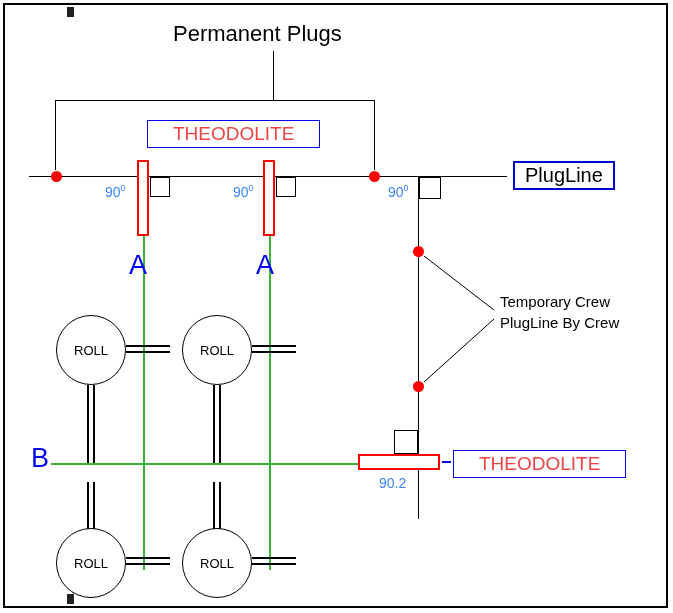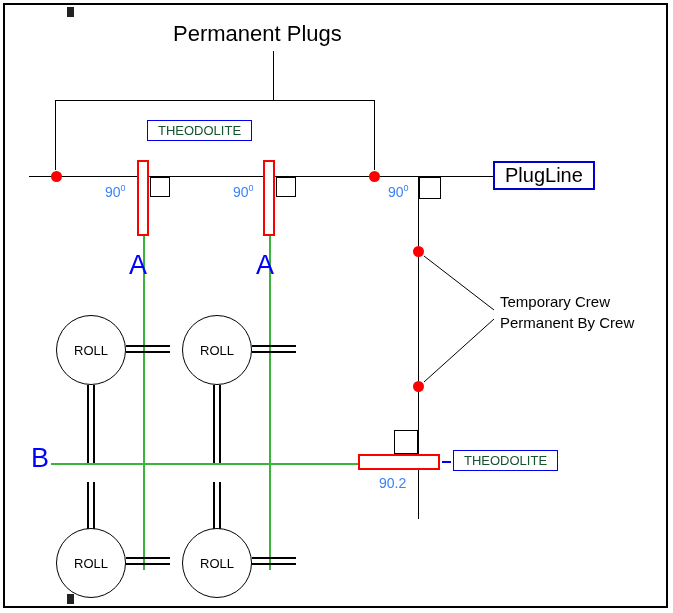--- a/index.html
+++ b/index.html
@@ -6,21 +6,21 @@
   body{font-family:"Liberation Sans", sans-serif;}
   .stage{position:relative;width:665px;height:605px;margin:3px;border:2px solid #000;background:#fff;box-sizing:border-box;overflow:hidden;}
   .hline{position:absolute;height:0;border-top:1px solid #000;}
   .vline{position:absolute;width:0;border-left:1px solid #000;}
   .gline-v{position:absolute;width:2px;background:#3cb43c;}
   .gline-h{position:absolute;height:2px;background:#3cb43c;}
   .dot{position:absolute;width:11px;height:11px;border-radius:50%;background:#ff0000;}
   .plug-rect{position:absolute;width:12px;height:76px;border:2px solid #ff0000;background:#fff;box-sizing:border-box;}
   .plug-rect-h{position:absolute;width:82px;height:16px;border:2px solid #ff0000;background:#fff;box-sizing:border-box;}
   .sq{position:absolute;border:1px solid #000;background:#fff;box-sizing:border-box;}
-  .bluebox{position:absolute;border:1px solid #0000ee;color:#14532d;font-size:13px;padding:2px 10px;background:#fff;white-space:nowrap;}
+  .bluebox{position:absolute;border:1px solid #0000ee;color:#ef4444;font-size:19px;padding:2px 25px;background:#fff;white-space:nowrap;}
   .plugline-box{position:absolute;border:2px solid #0000cc;color:#000;font-size:20px;padding:1px 10px;background:#fff;white-space:nowrap;}
   .angle{position:absolute;font-size:14px;color:#3b82f6;white-space:nowrap;text-align:center;}
   .angle sup{font-size:9px;}
   .axis-letter{position:absolute;font-size:27px;color:#0000ff;}
   .roll-circle{position:absolute;width:70px;height:70px;border:1px solid #000;border-radius:50%;background:#fff;display:flex;align-items:center;justify-content:center;font-size:13px;color:#000;box-sizing:border-box;}
   .shaft-h{position:absolute;height:8px;border-top:2px solid #000;border-bottom:2px solid #000;box-sizing:border-box;}
   .shaft-v{position:absolute;width:8px;border-left:2px solid #000;border-right:2px solid #000;box-sizing:border-box;}
   .title{position:absolute;font-size:22px;color:#000;white-space:nowrap;}
   .note{position:absolute;font-size:15px;color:#000;line-height:21px;white-space:nowrap;}
   .tick{position:absolute;width:7px;height:10px;background:#222;}
@@ -58,33 +58,33 @@
   <div class="plug-rect" style="left:132px;top:155px;"></div>
   <div class="plug-rect" style="left:258px;top:155px;"></div>
 
   <div class="dot" style="left:46px;top:166px;"></div>
   <div class="dot" style="left:364px;top:166px;"></div>
 
   <div class="angle" style="left:100px;top:178px;"><span>90</span><sup>0</sup></div>
   <div class="angle" style="left:228px;top:178px;"><span>90</span><sup>0</sup></div>
   <div class="angle" style="left:383px;top:178px;"><span>90</span><sup>0</sup></div>
 
-  <div class="plugline-box" style="left:488px;top:156px;">PlugLine</div>
+  <div class="plugline-box" style="left:508px;top:156px;">PlugLine</div>
 
   <div class="dot" style="left:408px;top:241px;"></div>
   <div class="dot" style="left:408px;top:376px;"></div>
 
   <svg style="position:absolute;left:0;top:0;width:665px;height:605px;pointer-events:none;" viewBox="0 0 665 605">
     <line x1="419" y1="251" x2="489" y2="305" stroke="#000" stroke-width="1"></line>
     <line x1="419" y1="377" x2="489" y2="314" stroke="#000" stroke-width="1"></line>
   </svg>
 
   <div class="note" style="left:495px;top:286px;">
     <div>Temporary Crew</div>
-    <div>Permanent By Crew</div>
+    <div>PlugLine By Crew</div>
   </div>
 
   <div class="axis-letter" style="left:124px;top:245px;">A</div>
   <div class="axis-letter" style="left:251px;top:245px;">A</div>
   <div class="axis-letter" style="left:26px;top:438px;">B</div>
 
   <div class="shaft-h" style="left:121px;top:340px;width:44px;"></div>
   <div class="shaft-h" style="left:247px;top:340px;width:44px;"></div>
   <div class="shaft-v" style="left:82px;top:380px;height:78px;"></div>
   <div class="shaft-v" style="left:208px;top:380px;height:78px;"></div>

